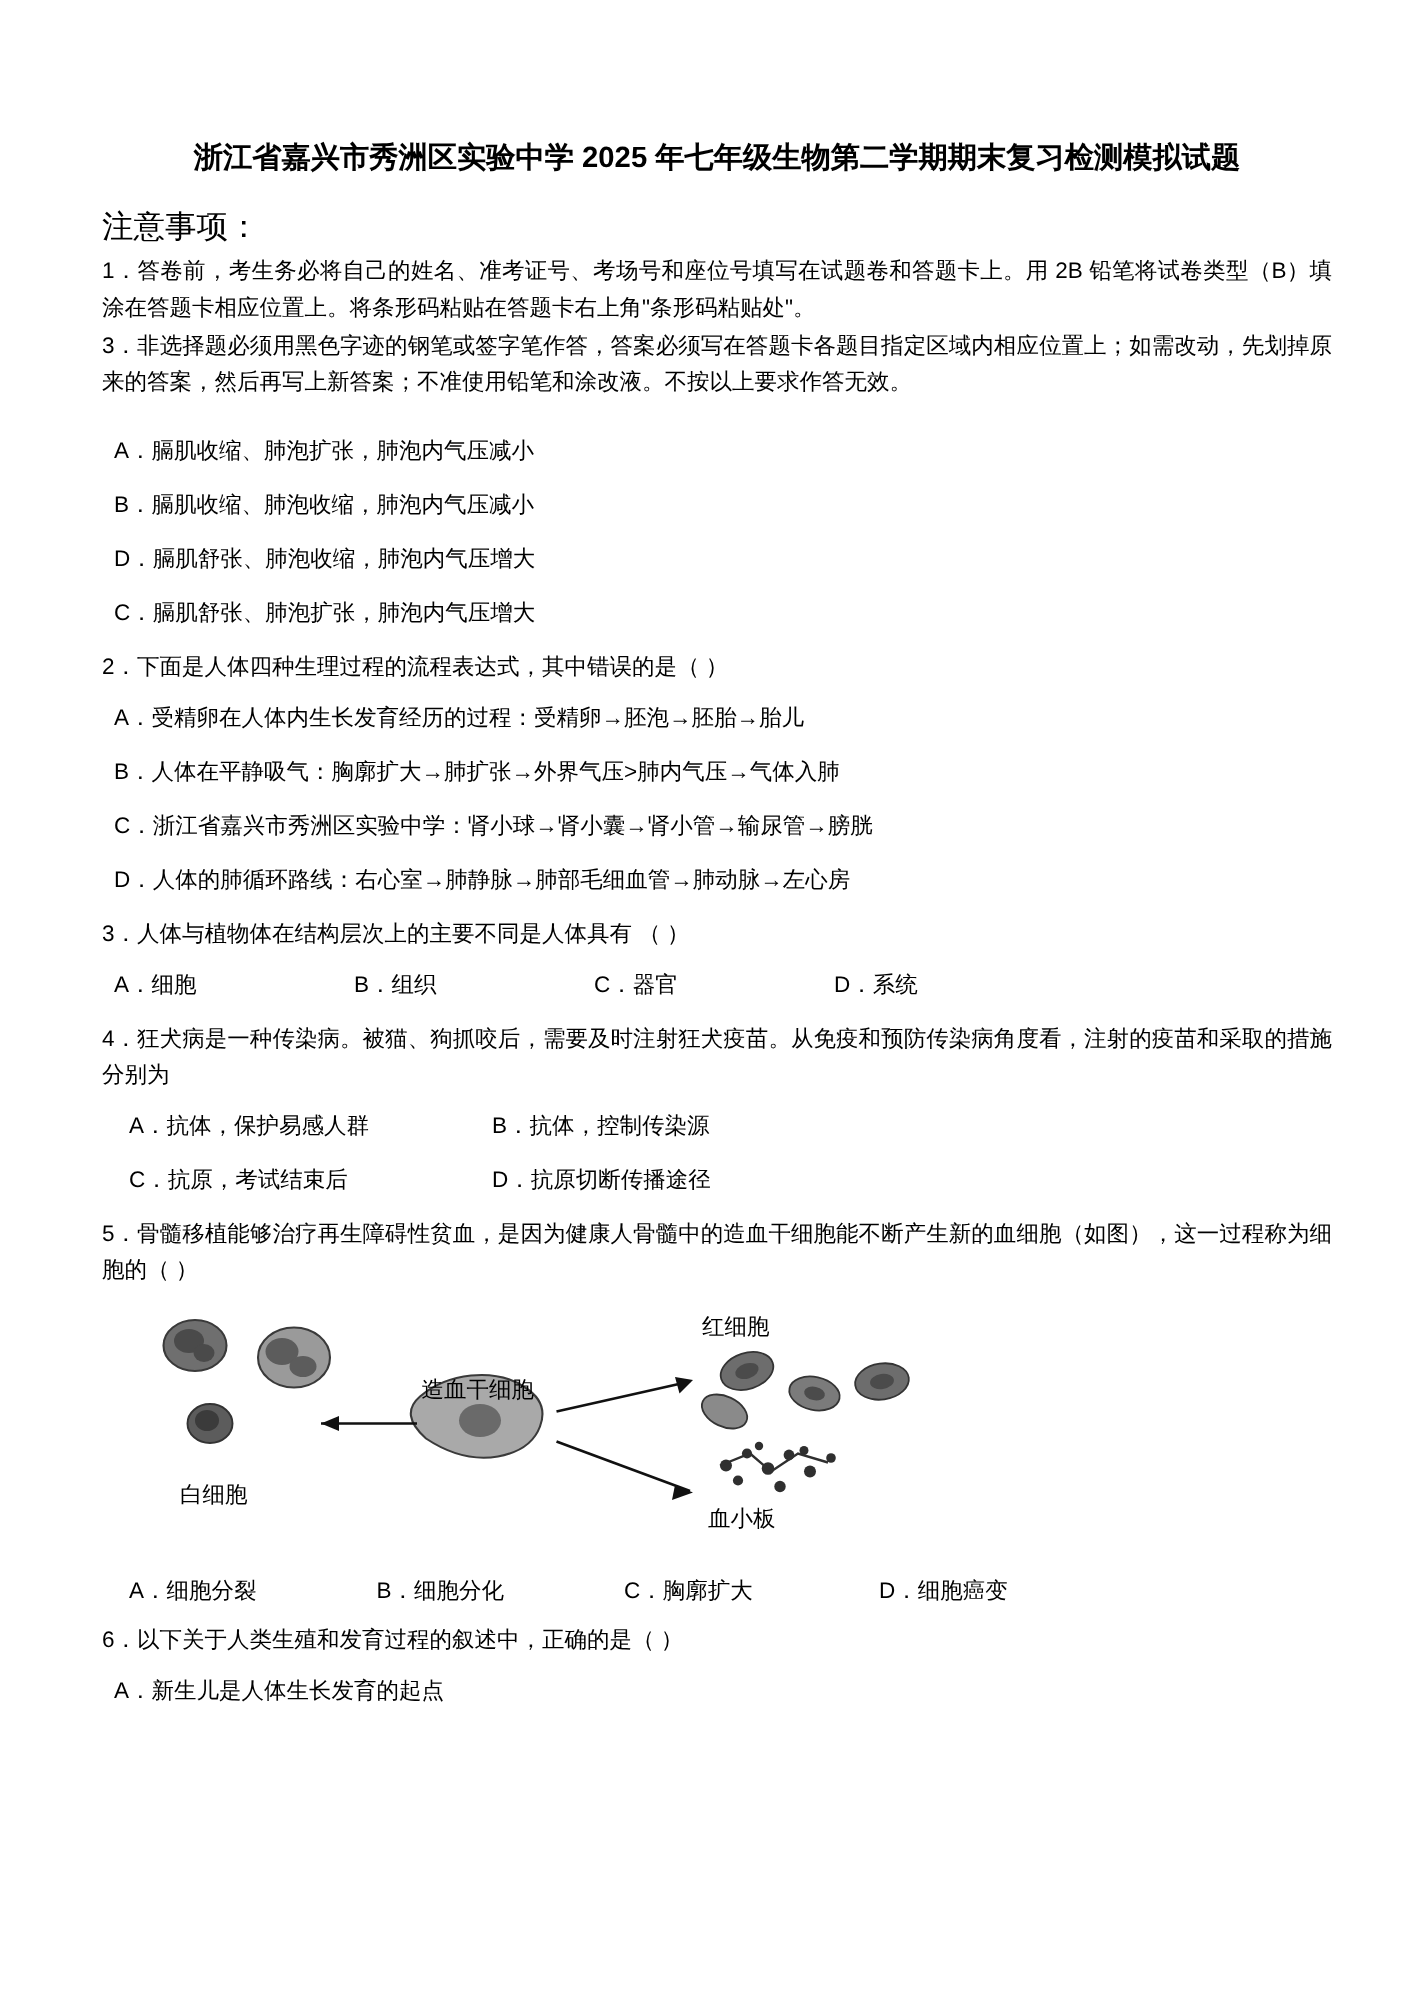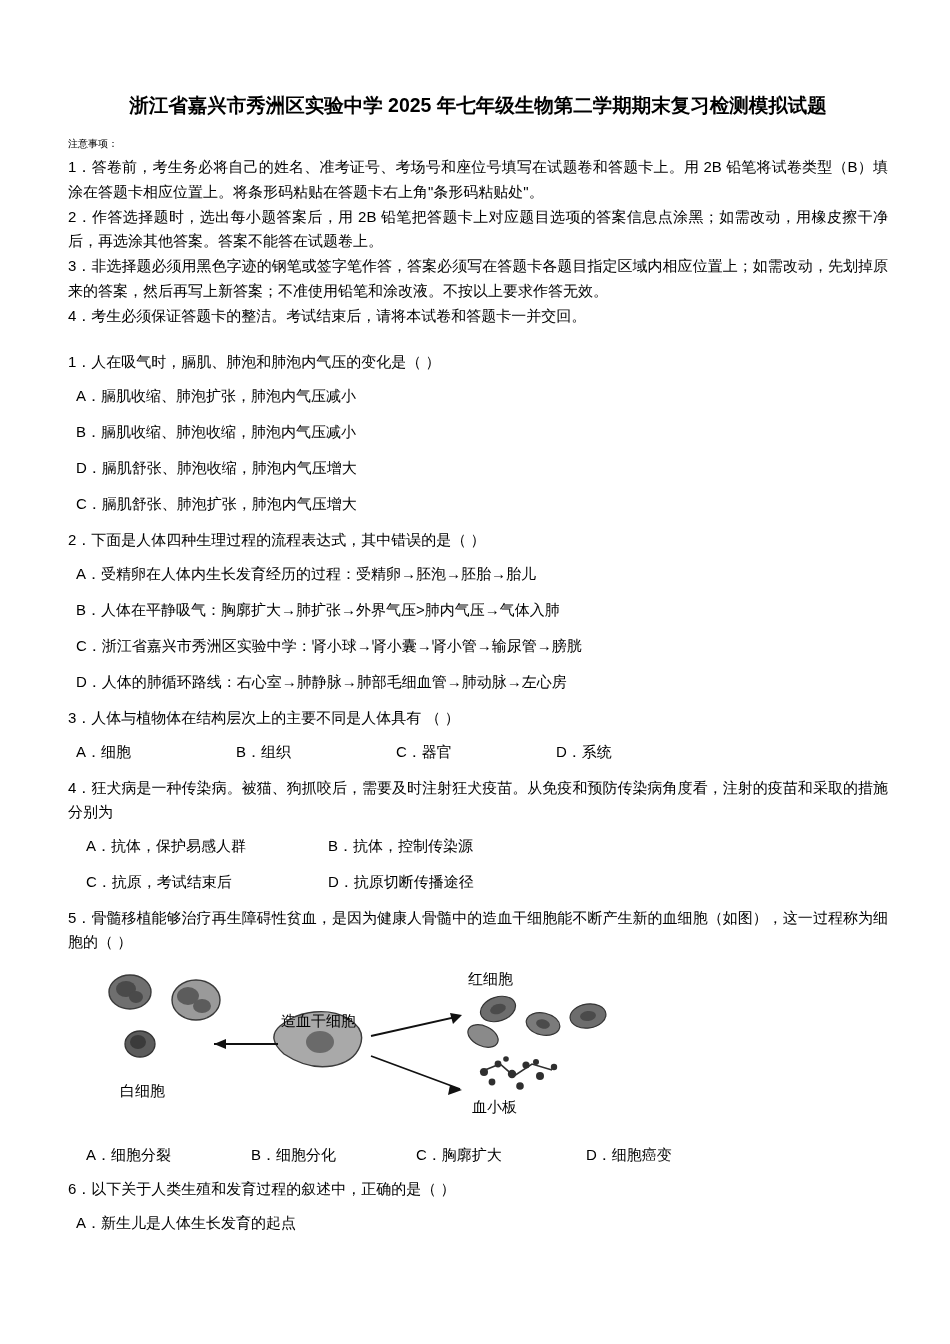--- a/index.html
+++ b/index.html
@@ -31,21 +31,21 @@
   h1.doc-title {
     font-size: 19.5px;
     font-weight: bold;
     text-align: center;
     margin: 0 0 18px 0;
     letter-spacing: 0px;
     line-height: 1.4;
     font-family: "Liberation Sans", "DejaVu Sans", sans-serif;
   }
   .notice-head {
-    font-size: 10px;
+    font-size: 21px;
     margin: 0 0 4px 0;
     font-family: Liberation Mono, monospace;
   }
   .notice-item {
     font-size: 15px;
     line-height: 1.62;
     margin: 0 0 1px 0;
     text-align: justify;
     font-family: "Liberation Sans", "DejaVu Sans", sans-serif;
   }
@@ -108,29 +108,26 @@
 <body>
 
 <div class="page">
   <div class="content">
 
     <h1 class="doc-title">浙江省嘉兴市秀洲区实验中学 2025 年七年级生物第二学期期末复习检测模拟试题</h1>
 
     <div class="notice-block">
       <p class="notice-head">注意事项：</p>
       <p class="notice-item">1．答卷前，考生务必将自己的姓名、准考证号、考场号和座位号填写在试题卷和答题卡上。用 2B 铅笔将试卷类型（B）填涂在答题卡相应位置上。将条形码粘贴在答题卡右上角"条形码粘贴处"。</p>
-      <p class="notice-item">2．作答选择题时，选出每小题答案后，用 2B 铅笔把答题卡上对应题目选项的答案信息点涂黑；如需改动，用橡皮擦干净后，再选涂其他答案。答案不能答在试题卷上。</p>
       <p class="notice-item">3．非选择题必须用黑色字迹的钢笔或签字笔作答，答案必须写在答题卡各题目指定区域内相应位置上；如需改动，先划掉原来的答案，然后再写上新答案；不准使用铅笔和涂改液。不按以上要求作答无效。</p>
-      <p class="notice-item">4．考生必须保证答题卡的整洁。考试结束后，请将本试卷和答题卡一并交回。</p>
     </div>
 
     <div class="questions">
 
       <div>
-        <p class="q-stem"><span>1．</span><span>人在吸气时，膈肌、肺泡和肺泡内气压的变化是（    ）</span></p>
         <p class="opt">A．膈肌收缩、肺泡扩张，肺泡内气压减小</p>
         <p class="opt">B．膈肌收缩、肺泡收缩，肺泡内气压减小</p>
         <p class="opt">D．膈肌舒张、肺泡收缩，肺泡内气压增大</p>
         <p class="opt">C．膈肌舒张、肺泡扩张，肺泡内气压增大</p>
       </div>
 
       <div>
         <p class="q-stem"><span>2．</span><span>下面是人体四种生理过程的流程表达式，其中错误的是（  ）</span></p>
         <p class="opt">A．受精卵在人体内生长发育经历的过程：受精卵→胚泡→胚胎→胎儿</p>
         <p class="opt">B．人体在平静吸气：胸廓扩大→肺扩张→外界气压&gt;肺内气压→气体入肺</p>

